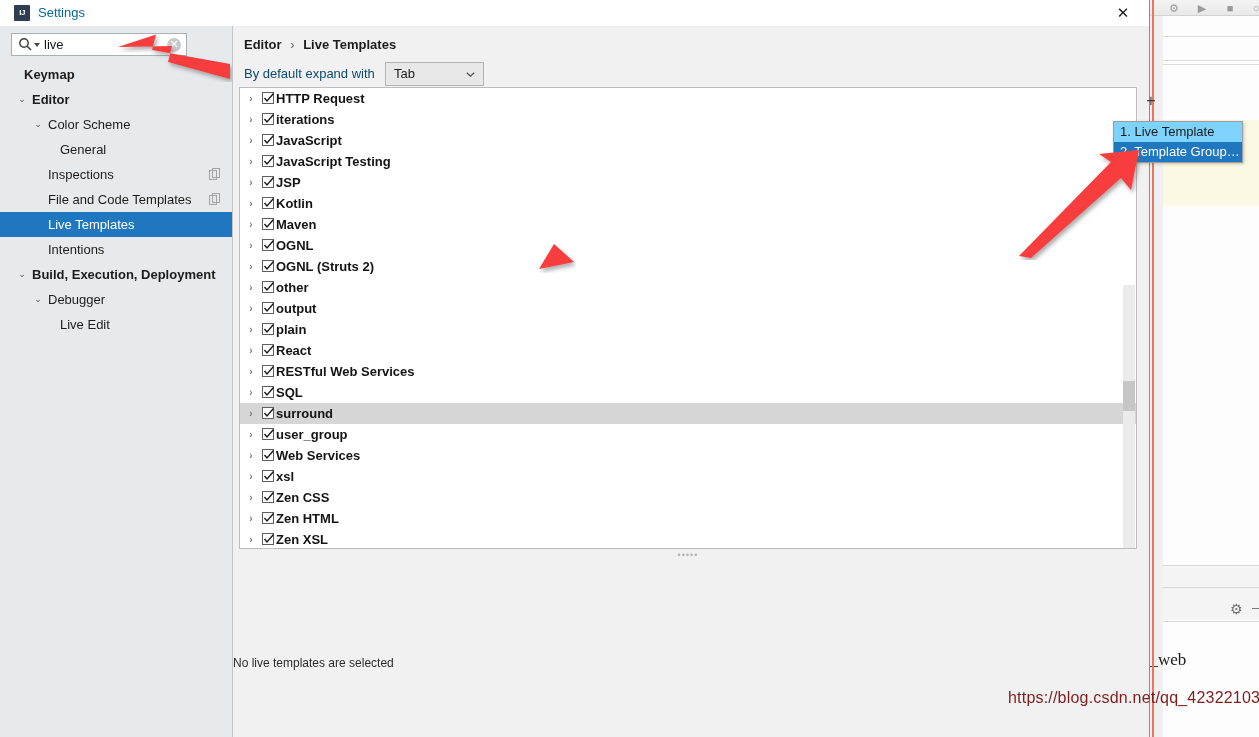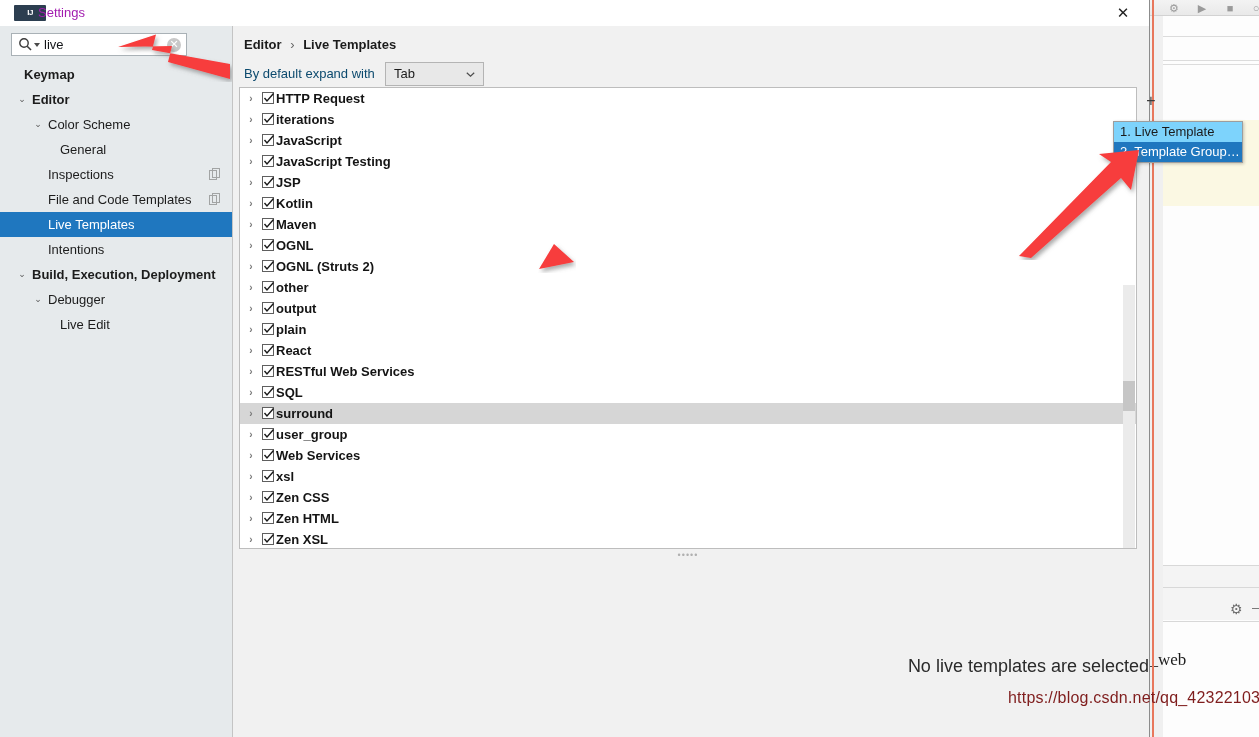--- a/index.html
+++ b/index.html
@@ -83,28 +83,28 @@
     position: absolute; left: 0; top: 0; width: 1150px; height: 737px;
     background: #e6eaec;
     border-right: 1px solid #8c8c8c;
     z-index: 10;
   }
   #titlebar {
     position: absolute; left: 0; top: 0; right: 0; height: 26px;
     background: #ffffff;
   }
   #titlebar .app-icon {
-    position: absolute; left: 14px; top: 5px; width: 32px; height: 16px;
+    position: absolute; left: 14px; top: 5px; width: 16px; height: 16px;
     background: #2c3e50; color: #fff; font-size: 8px; font-weight: bold;
     line-height: 16px; text-align: center; letter-spacing: -.5px;
     border-radius: 1px;
   }
   #titlebar .title-text {
     position: absolute; left: 38px; top: 5px;
-    font-size: 13px; color: #a21caf;
+    font-size: 13px; color: #0369a1;
   }
   #titlebar .close-btn {
     position: absolute; right: 6px; top: 0; width: 40px; height: 26px;
     text-align: center; line-height: 26px; font-size: 15px; color: #222;
     cursor: pointer;
   }
 
   
   #search-box {
     position: absolute; left: 11px; top: 33px; width: 176px; height: 23px;
@@ -227,21 +227,21 @@
     position: absolute; left: 904px; top: 61px; width: 28px; height: 160px;
   }
   .tb-btn {
     position: relative; width: 28px; height: 28px;
     text-align: center; line-height: 28px; font-size: 16px; color: #3c3c3c;
     cursor: pointer;
   }
 
   #empty-msg {
     position: absolute; left: 0; right: 0; top: 630px;
-    text-align: right; font-size: 18px; color: #2a2a2a;
+    text-align: left; font-size: 12px; color: #2a2a2a;
   }
 
   
   #popup-menu {
     position: absolute; left: 1113px; top: 121px; width: 130px;
     background: #7dd3fc; border: 1px solid #9d9d9d;
     z-index: 30; box-shadow: 1px 1px 3px rgba(0,0,0,.22);
   }
   .pm-item {
     height: 20px; line-height: 20px; padding-left: 6px;

